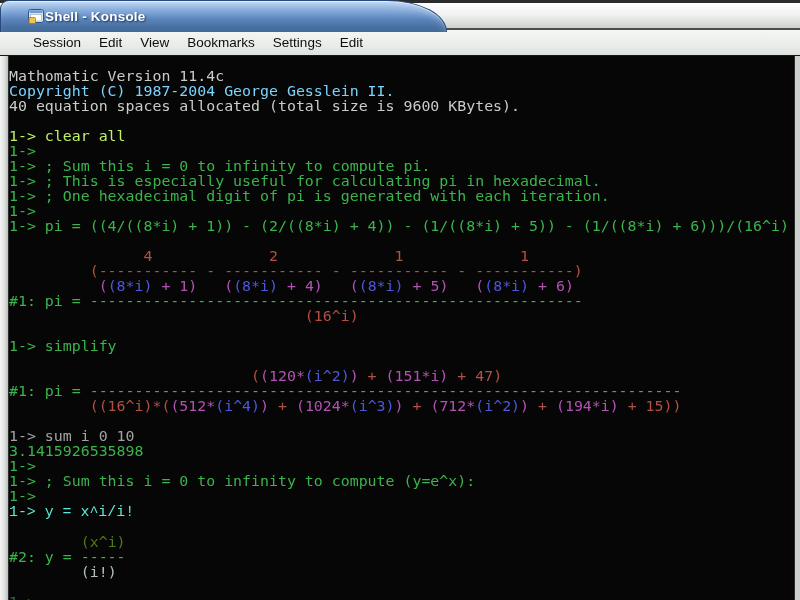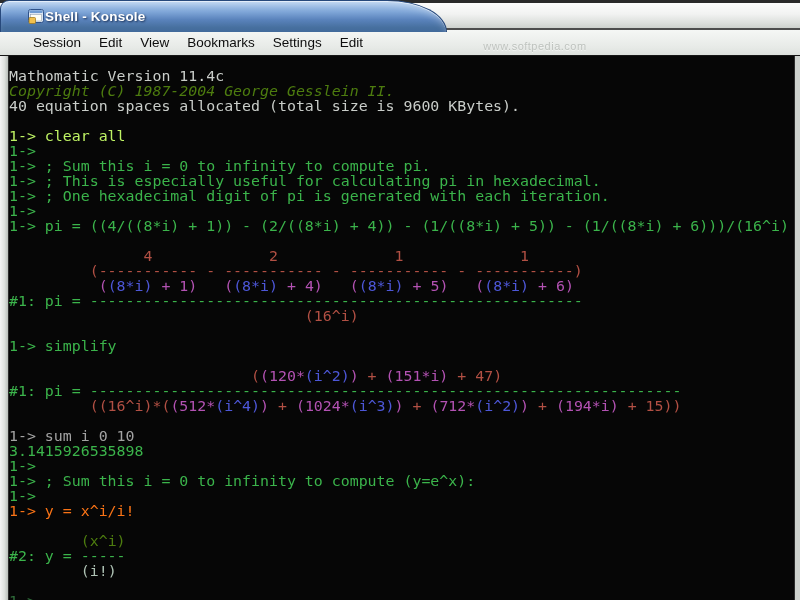--- a/index.html
+++ b/index.html
@@ -49,21 +49,20 @@
     padding:13px 0 0 0;white-space:pre;
     font-family:"DejaVu Sans Mono",monospace;font-size:14.9px;line-height:15px;}
   .tline{white-space:pre;}
 </style>
 </head>
 <body>
 
 <div class="window">
 
   <div class="watermark">
-    <div class="wm-url">www.softpedia.com</div>
   </div>
 
   <div class="titlebar">
     <div class="title-tab">
       <span class="app-icon">
         <svg viewBox="0 0 17 17" width="17" height="17">
           <rect x="0.5" y="1.5" width="15" height="13" rx="2" fill="#dce6f2" stroke="#2f528a"></rect>
           <rect x="1.3" y="2.3" width="13.4" height="2.8" rx="1" fill="#6f9bd2"></rect>
           <rect x="2.5" y="6.5" width="11" height="6.5" fill="#fefef4" stroke="#8894a8" stroke-width="0.5"></rect>
           <rect x="1" y="9.5" width="6.5" height="6" rx="1" fill="#f2c14e" stroke="#9a7214" stroke-width="0.7"></rect>
@@ -80,21 +79,21 @@
         <li>View</li>
         <li>Bookmarks</li>
         <li>Settings</li>
         <li>Edit</li>
       </ul>
   </div>
 
   <div class="terminal">
     <div class="t-scrollbar"></div>
     <pre class="screen"><span class="tline"><span style="color: rgb(201, 205, 201);">Mathomatic Version 11.4c</span></span>
-<span class="tline"><span style="color: #4d7c0f; font-style: italic;">Copyright (C) 1987-2004 George Gesslein II.</span></span>
+<span class="tline"><span style="color: #7dd3fc;">Copyright (C) 1987-2004 George Gesslein II.</span></span>
 <span class="tline"><span style="color: rgb(201, 205, 201);">40 equation spaces allocated (total size is 9600 KBytes).</span></span>
 <span class="tline"></span>
 <span class="tline"><span style="color: #bef264;">1-&gt; clear all</span></span>
 <span class="tline"><span style="color: rgb(59, 180, 75);">1-&gt;</span></span>
 <span class="tline"><span style="color: rgb(59, 180, 75);">1-&gt; ; Sum this i = 0 to infinity to compute pi.</span></span>
 <span class="tline"><span style="color: rgb(59, 180, 75);">1-&gt; ; This is especially useful for calculating pi in hexadecimal.</span></span>
 <span class="tline"><span style="color: rgb(59, 180, 75);">1-&gt; ; One hexadecimal digit of pi is generated with each iteration.</span></span>
 <span class="tline"><span style="color: rgb(59, 180, 75);">1-&gt;</span></span>
 <span class="tline"><span style="color: rgb(59, 180, 75);">1-&gt; pi = ((4/((8*i) + 1)) - (2/((8*i) + 4)) - (1/((8*i) + 5)) - (1/((8*i) + 6)))/(16^i)</span></span>
 <span class="tline"></span>
@@ -108,21 +107,21 @@
 <span class="tline"></span>
 <span class="tline"><span style="color: rgb(201, 205, 201);">                           </span><span style="color: rgb(178, 80, 68);">(</span><span style="color: rgb(179, 82, 179);">(120*</span><span style="color: rgb(77, 87, 216);">(i^2)</span><span style="color: rgb(179, 82, 179);">)</span><span style="color: rgb(178, 80, 68);"> + </span><span style="color: rgb(179, 82, 179);">(151*i)</span><span style="color: rgb(178, 80, 68);"> + 47</span><span style="color: rgb(178, 80, 68);">)</span></span>
 <span class="tline"><span style="color: rgb(59, 180, 75);">#1: pi = </span><span style="color: rgb(59, 180, 75);">------------------------------------------------------------------</span></span>
 <span class="tline"><span style="color: rgb(201, 205, 201);">         </span><span style="color: rgb(178, 80, 68);">(</span><span style="color: rgb(178, 80, 68);">(16^i)</span><span style="color: rgb(178, 80, 68);">*</span><span style="color: rgb(178, 80, 68);">(</span><span style="color: rgb(179, 82, 179);">(512*</span><span style="color: rgb(77, 87, 216);">(i^4)</span><span style="color: rgb(179, 82, 179);">)</span><span style="color: rgb(178, 80, 68);"> + </span><span style="color: rgb(179, 82, 179);">(1024*</span><span style="color: rgb(77, 87, 216);">(i^3)</span><span style="color: rgb(179, 82, 179);">)</span><span style="color: rgb(178, 80, 68);"> + </span><span style="color: rgb(179, 82, 179);">(712*</span><span style="color: rgb(77, 87, 216);">(i^2)</span><span style="color: rgb(179, 82, 179);">)</span><span style="color: rgb(178, 80, 68);"> + </span><span style="color: rgb(179, 82, 179);">(194*i)</span><span style="color: rgb(178, 80, 68);"> + 15</span><span style="color: rgb(178, 80, 68);">))</span></span>
 <span class="tline"></span>
 <span class="tline"><span style="color: #a3a3a3;">1-&gt; sum i 0 10</span></span>
 <span class="tline"><span style="color: rgb(59, 180, 75);">3.1415926535898</span></span>
 <span class="tline"><span style="color: rgb(59, 180, 75);">1-&gt;</span></span>
 <span class="tline"><span style="color: rgb(59, 180, 75);">1-&gt; ; Sum this i = 0 to infinity to compute (y=e^x):</span></span>
 <span class="tline"><span style="color: rgb(59, 180, 75);">1-&gt;</span></span>
-<span class="tline"><span style="color: #f97316;">1-&gt; y = x^i/i!</span></span>
+<span class="tline"><span style="color: #5eead4; font-family: Liberation Mono, monospace;">1-&gt; y = x^i/i!</span></span>
 <span class="tline"></span>
 <span class="tline"><span style="color: rgb(201, 205, 201);">        </span><span style="color: #4d7c0f;">(x^i)</span></span>
 <span class="tline"><span style="color: rgb(59, 180, 75);">#2: y = -----</span></span>
 <span class="tline"><span style="color: rgb(201, 205, 201);">        </span><span style="color: rgb(174, 194, 180);">(i!)</span></span>
 <span class="tline"></span>
 <span class="tline"><span style="color: rgb(47, 109, 58);">1-&gt;</span></span>
 </pre>
     <div class="t-rframe"></div>
   </div>
 

